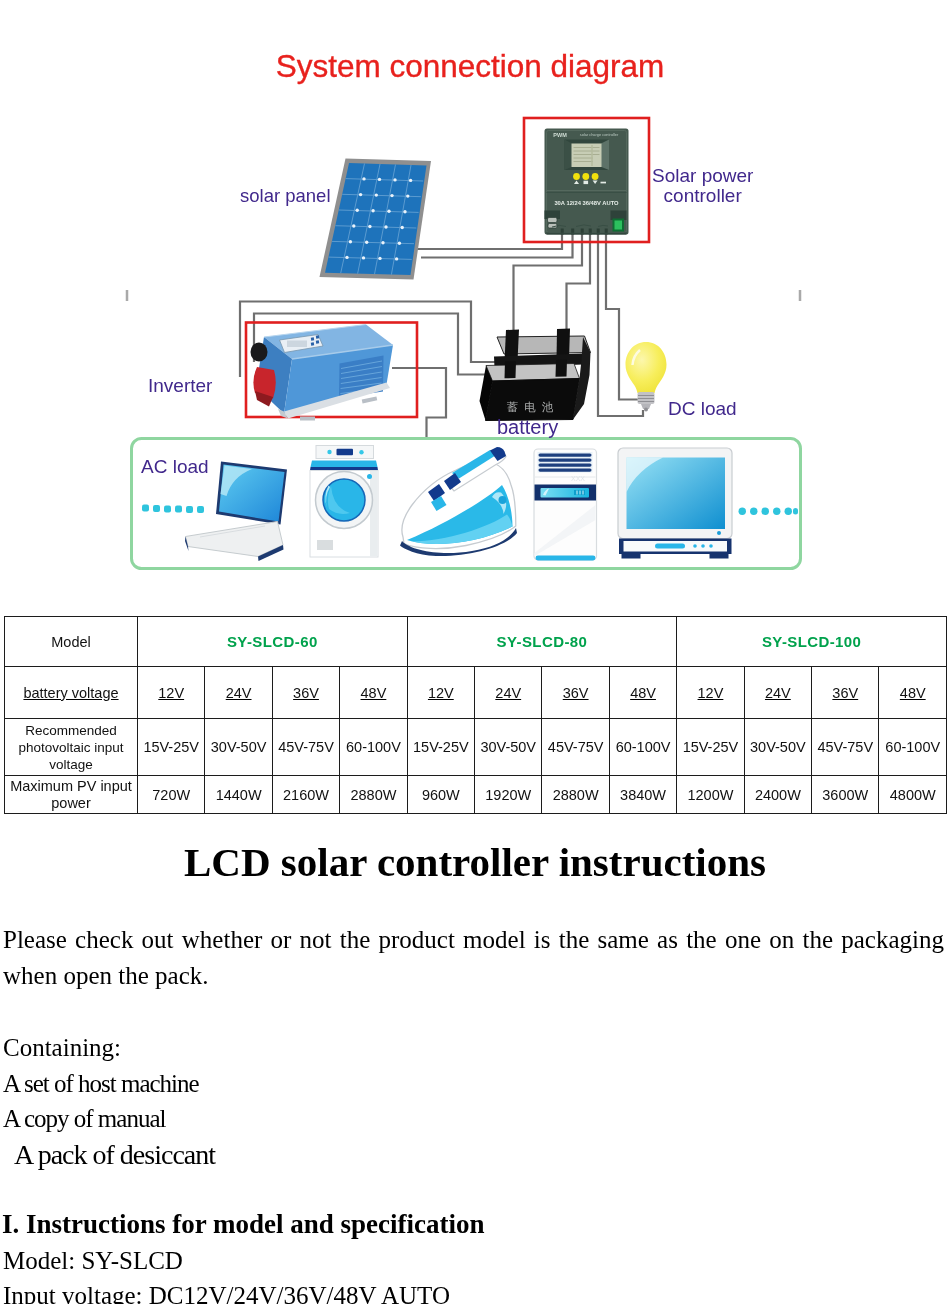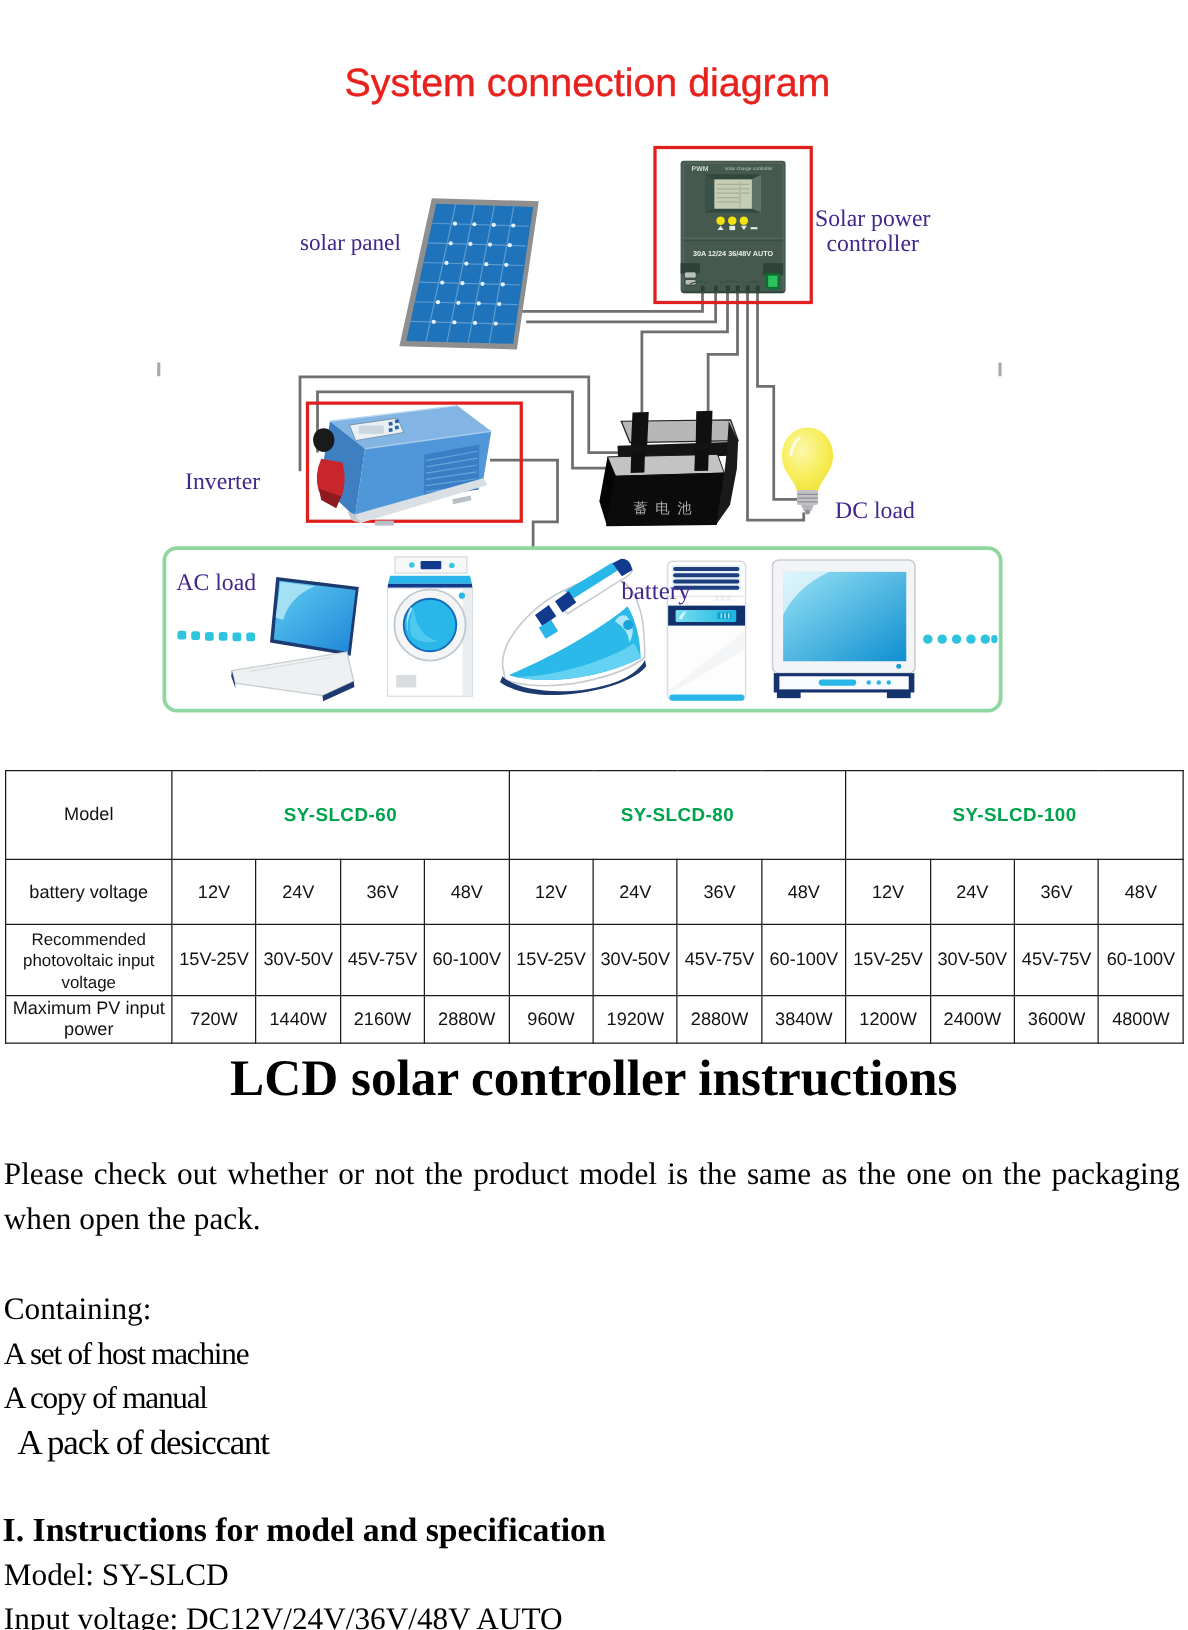--- a/index.html
+++ b/index.html
@@ -1,19 +1,19 @@
 <!DOCTYPE html>
 <html><head>
 <meta charset="utf-8">
 <style>
 html,body{margin:0;padding:0;background:#fff;}
 #page{position:relative;width:950px;height:1304px;background:#fff;overflow:hidden;
   font-family:"Liberation Sans",sans-serif;}
 .abs{position:absolute;}
-.lbl{position:absolute;color:#41288c;font-family:Liberation Serif, serif;white-space:nowrap;}
+.lbl{position:absolute;color:#41288c;font-family:Liberation Sans, sans-serif;white-space:nowrap;}
 #t1{position:absolute;left:-5px;width:950px;top:51px;text-align:center;color:#e8211d;
   font-size:31.5px;letter-spacing:0px;line-height:1;-webkit-text-stroke:0.35px #e8211d;}
 table{border-collapse:collapse;table-layout:fixed;}
 td{border:1.8px solid #1c1c1c;text-align:center;vertical-align:middle;
   font-family:"Liberation Sans",sans-serif;font-size:14.5px;color:#111;padding:0;}
 .grn{color:#00a24c;font-weight:bold;font-size:15px;letter-spacing:.4px;}
 .serif{font-family:"Liberation Serif",serif;color:#000;}
 </style>
 </head>
 <body>
@@ -286,38 +286,38 @@
       <circle cx="711" cy="546" r="1.8" fill="#29b6e8"></circle>
       <rect x="621.5" y="553.5" width="19" height="5" fill="#16336e"></rect>
       <rect x="709.5" y="553.5" width="19" height="5" fill="#16336e"></rect>
     </g>
    </g>
   </svg>
 
   <div class="lbl" style="left:240px;top:185px;font-size:18.5px;">solar panel</div>
   <div class="lbl" style="left:652px;top:166px;font-size:19px;text-align:center;line-height:19.5px;">Solar power<br>controller</div>
   <div class="lbl" style="left:148px;top:375px;font-size:19px;">Inverter</div>
-  <div class="lbl" style="left:497px;top:416px;font-size:20px;margin-top:46px;">battery</div>
+  <div class="lbl" style="left:497px;top:416px;font-size:20px;">battery</div>
   <div class="lbl" style="left:668px;top:398px;font-size:19px;">DC load</div>
   <div class="lbl" style="left:141px;top:456px;font-size:19px;">AC load</div>
 
   <div class="abs" style="left:4px;top:616px;">
   <table style="width:943px;">
    <colgroup>
           <col style="width:133px">
           <col span="12">
         </colgroup>
    <tbody>
-          <tr style="height:71px;">
+          <tr style="height:50px;">
      <td>Model</td>
      <td colspan="4" class="grn">SY-SLCD-60</td>
      <td colspan="4" class="grn">SY-SLCD-80</td>
      <td colspan="4" class="grn">SY-SLCD-100</td>
    </tr>
-   <tr style="height:52px;">
+   <tr style="height:52px;text-decoration:underline;">
      <td>battery voltage</td>
      <td>12V</td>
             <td>24V</td>
             <td>36V</td>
             <td>48V</td>
      <td>12V</td>
             <td>24V</td>
             <td>36V</td>
             <td>48V</td>
      <td>12V</td>

